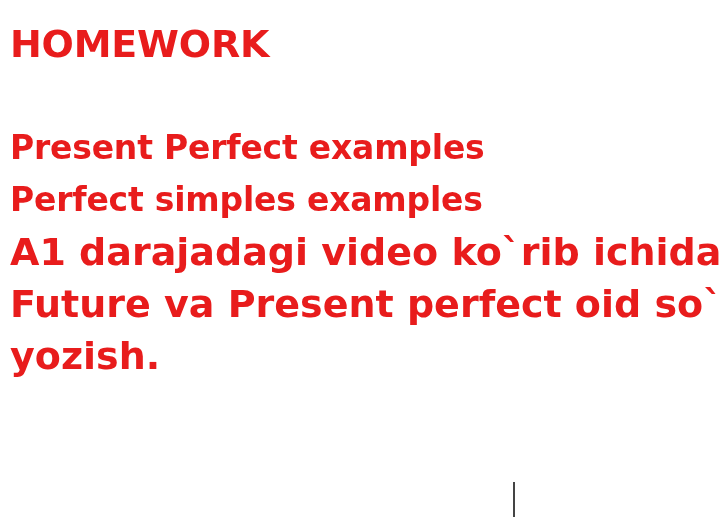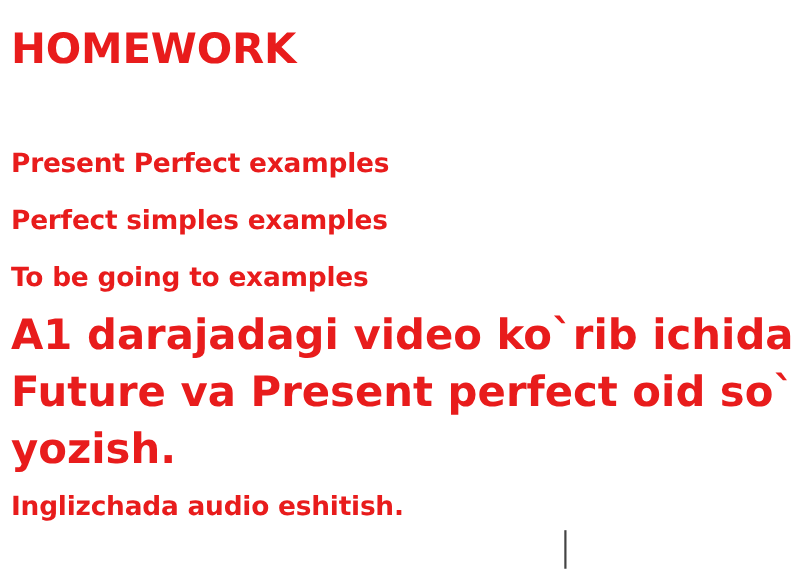--- a/index.html
+++ b/index.html
@@ -23,21 +23,21 @@
   }
   .text-body {
     position: absolute;
     left: 10px;
     top: -2px;
     width: 704px;
   }
   .line {
     color: #e81c1c;
     font-weight: bold;
-    font-size: 24px;
+    font-size: 33px;
     line-height: 52px;
     letter-spacing: -0.2px;
     white-space: nowrap;
     font-family: "DejaVu Sans", sans-serif;
   }
   .line.heading {
     font-size: 38px;
   }
   .line.spacer {
     height: 52px;
@@ -79,28 +79,26 @@
   <div class="text-body">
 
     <div class="line heading">HOMEWORK</div>
 
     <div class="line spacer"></div>
 
     <div class="line">Present Perfect examples</div>
 
     <div class="line">Perfect simples examples</div>
 
-    <div class="line">To be going to examples</div>
 
     <div class="para-justify">
       <span class="j-line">A1 darajadagi video ko`rib ichidan</span>
       <span class="j-line">Future va Present perfect oid so`zlar</span>
       <span class="j-line last">yozish.</span>
     </div>
 
 
-    <div class="line">Inglizchada audio eshitish.</div>
 
   </div>
 
   <div class="caret"></div>
 
 </div>
 
 </body></html>

